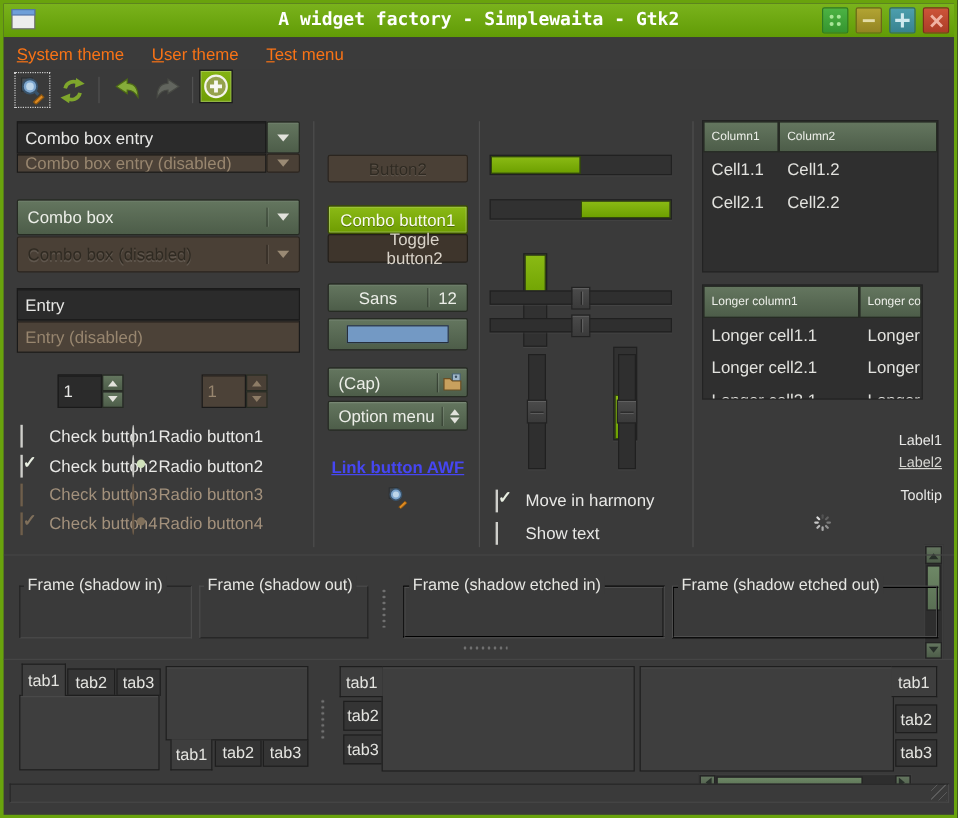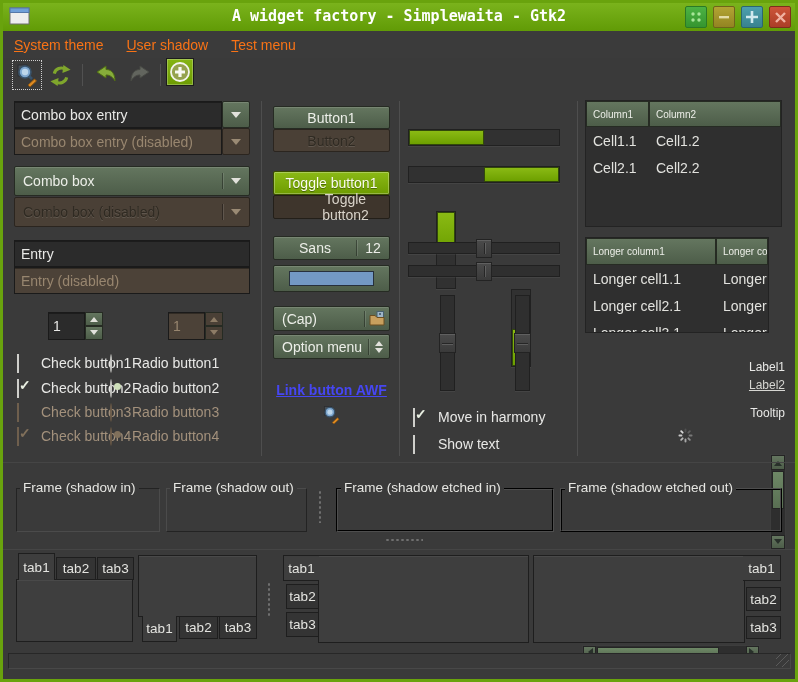--- a/index.html
+++ b/index.html
@@ -151,21 +151,21 @@
           <path d="M2 2 L11 11 M11 2 L2 11" stroke="#f0b2a2" stroke-width="2.4"></path>
         </svg>
       </span>
     </span>
   </div>
 
   <div class="body">
 
     <div class="menubar">
       <span class="menu-item"><span class="mn">S</span><span>ystem theme</span></span>
-      <span class="menu-item"><span class="mn">U</span><span>ser shadow</span></span>
+      <span class="menu-item"><span class="mn">U</span><span>ser theme</span></span>
       <span class="menu-item"><span class="mn">T</span><span>est menu</span></span>
     </div>
 
     <div class="tool-btn focused abs" style="left:9px;top:29px">
       <svg width="24" height="24" viewBox="0 0 24 24">
         <rect x="3" y="2" width="9" height="11" fill="#4a4f54" stroke="#2a2d30"></rect>
         <circle cx="10" cy="9" r="6" fill="#7ea7cf" stroke="#39536b" stroke-width="1.6"></circle>
         <circle cx="10" cy="9" r="3.2" fill="#bdd6ea"></circle>
         <line x1="14" y1="13" x2="17" y2="16" stroke="#39536b" stroke-width="2.6"></line>
         <path d="M13 22 l6.5 -6 2 2 -6.5 6 z" fill="#de8a22" stroke="#8a5510"></path>
@@ -203,21 +203,21 @@
     <div class="vline" style="left:258px;top:70px;height:355px"></div>
     <div class="vline" style="left:396px;top:70px;height:355px"></div>
     <div class="vline" style="left:574px;top:70px;height:355px"></div>
 
     <div class="abs" style="left:11px;top:70px;width:236px;height:27px;display:flex">
       <input class="entry" style="width: 208px;" value="Combo box entry">
       <span class="btn" style="width:28px">
           <span class="arrow-down"></span>
         </span>
     </div>
-    <div class="abs" style="left:11px;top:97px;width:236px;height:27px;display:flex">
+    <div class="abs" style="left:11px;top:97px;width:236px;height:16px;display:flex">
       <input class="entry disabled" style="width: 208px;" disabled="" value="Combo box entry (disabled)">
       <span class="btn btn-disabled" style="width:28px">
           <span class="arrow-down dim"></span>
         </span>
     </div>
 
     <div class="btn abs" style="left:11px;top:135px;width:236px;height:30px;justify-content:flex-start;padding-left:8px">
       <span style="flex:1">Combo box</span>
       <span class="combo-sep"></span>
       <span style="width:26px;display:flex;justify-content:center">
@@ -280,23 +280,22 @@
       <span class="radio dis abs" style="left:91px;top:0"></span>
       <span class="w-label dis abs" style="left:115px;top:0">Radio button3</span>
     </div>
     <div class="abs" style="left:14px;top:397px;width:240px;height:18px">
       <span class="checkbox dis checked abs" style="left:0;top:0"></span>
       <span class="w-label dis abs" style="left:24px;top:0">Check button4</span>
       <span class="radio dis sel abs" style="left:91px;top:0"></span>
       <span class="w-label dis abs" style="left:115px;top:0">Radio button4</span>
     </div>
 
-    <button class="btn abs" style="left:270px;top:75px;width:117px;height:23px">Button1</button>
     <button class="btn btn-disabled abs" style="left:270px;top:98px;width:117px;height:23px">Button2</button>
-    <button class="btn toggle-on abs" style="left:270px;top:140px;width:117px;height:24px">Toggle button1</button>
+    <button class="btn toggle-on abs" style="left:270px;top:140px;width:117px;height:24px">Combo button1</button>
     <button class="btn toggle2 abs" style="left:270px;top:164px;width:117px;height:24px">Toggle button2</button>
 
     <button class="btn abs" style="left:270px;top:205px;width:117px;height:24px;gap:0">
       <span style="flex:1;text-align:center">Sans</span>
       <span class="combo-sep"></span>
       <span style="width:32px;text-align:center">12</span>
     </button>
     <button class="btn abs" style="left:270px;top:234px;width:117px;height:27px">
       <span style="width:85px;height:15px;background:#7399c4;border:1px solid #27303c"></span>
     </button>

